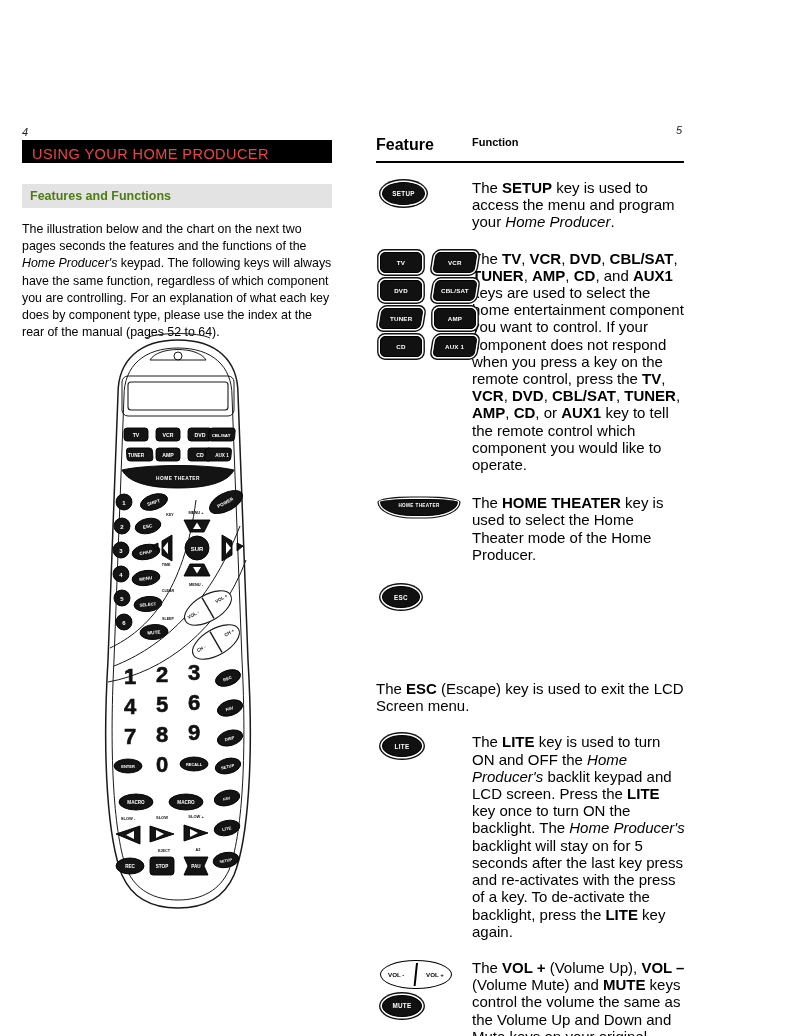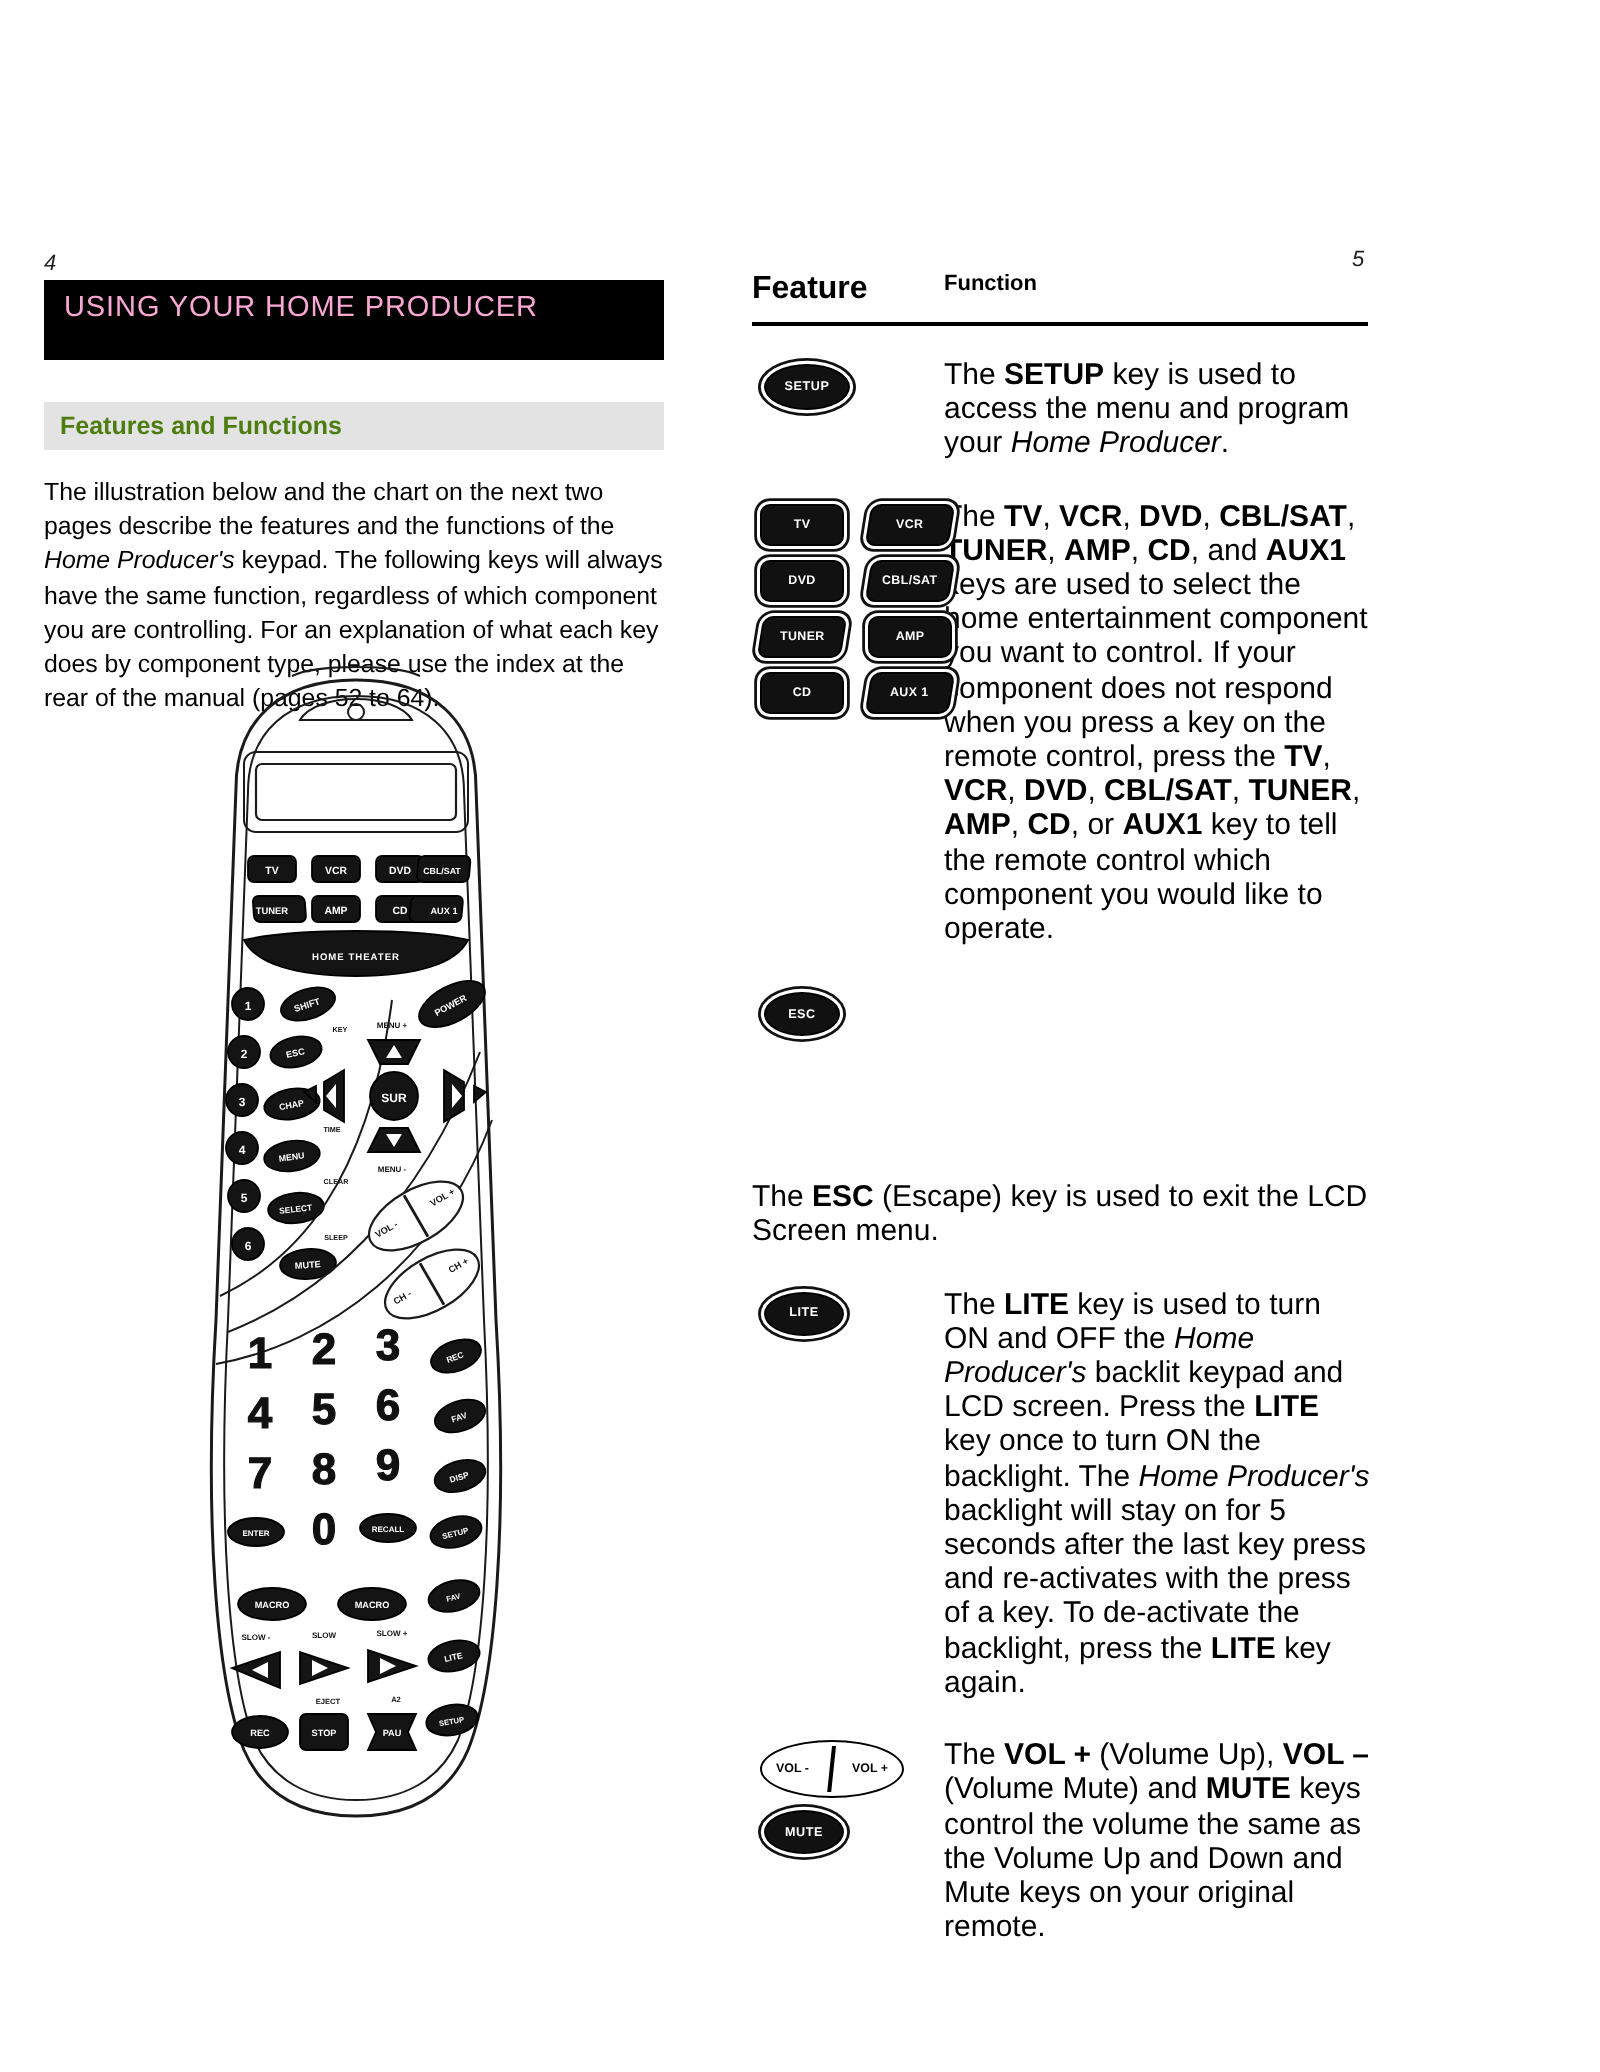--- a/index.html
+++ b/index.html
@@ -14,23 +14,23 @@
   .page{position:absolute;left:0;top:0;width:800px;height:1036px;}
 
   
   .folio{position:absolute;font-style:italic;font-size:11px;color:#222;}
   .folio-left{left:22px;top:126px;}
   .folio-right{left:676px;top:124px;}
 
   
   .left-col{position:absolute;left:22px;top:140px;width:310px;}
   .chapter-bar{
-    background:#000;color:#f9a8d4;
+    background:#000;color:#ef4444;
     font-size:14.5px;letter-spacing:.45px;
-    padding:6px 10px 18px 10px;
+    padding:6px 10px 1px 10px;
     font-weight:400;
   }
   .section-bar{
     background:#e3e3e3;color:#4d7c0f;
     font-size:12.5px;font-weight:bold;
     padding:5px 10px 5px 8px;
     margin-top:21px;
   }
   .body-text{
     font-size:12.4px;line-height:17.2px;
@@ -113,21 +113,21 @@
 
 <div class="page">
 
   <div class="folio folio-left">4</div>
   <div class="folio folio-right">5</div>
 
   <div class="left-col">
     <div class="chapter-bar">USING YOUR HOME PRODUCER</div>
     <div class="section-bar">Features and Functions</div>
     <div class="body-text">
-      <span>The illustration below and the chart on the next two pages describe the features and the functions of the </span><i>Home Producer's</i><span> keypad. The following keys will always have the same function, regardless of which component you are controlling. For an explanation of what each key does by component type, please use the index at the rear of the manual (pages 52 to 64).</span>
+      <span>The illustration below and the chart on the next two pages seconds the features and the functions of the </span><i>Home Producer's</i><span> keypad. The following keys will always have the same function, regardless of which component you are controlling. For an explanation of what each key does by component type, please use the index at the rear of the manual (pages 52 to 64).</span>
     </div>
   </div>
 
   <div class="remote-wrap">
     <svg width="180" height="585" viewBox="0 0 180 585" xmlns="http://www.w3.org/2000/svg">
       <defs>
         <style>
           .ol{fill:none;stroke:#1a1a1a;stroke-width:1.5;}
           .ol2{fill:none;stroke:#1a1a1a;stroke-width:1;}
           .kb{fill:#141414;stroke:#000;stroke-width:.9;}
@@ -352,20 +352,31 @@
           <div class="k-rect k-skew">
               <span>AUX 1</span>
             </div>
         </div>
       </div>
       <div class="cell-function">
         <span>The </span><b>TV</b><span>, </span><b>VCR</b><span>, </span><b>DVD</b><span>, </span><b>CBL/SAT</b><span>, </span><b>TUNER</b><span>, </span><b>AMP</b><span>, </span><b>CD</b><span>, and </span><b>AUX1</b><span> keys are used to select the home entertainment component you want to control. If your component does not respond when you press a key on the remote control, press the </span><b>TV</b><span>, </span><b>VCR</b><span>, </span><b>DVD</b><span>, </span><b>CBL/SAT</b><span>, </span><b>TUNER</b><span>, </span><b>AMP</b><span>, </span><b>CD</b><span>, or </span><b>AUX1</b><span> key to tell the remote control which component you would like to operate.</span>
       </div>
     </div>
 
+    <div class="row" style="margin-top:20px;">
+      <div class="cell-feature">
+        <div class="k-ht">
+          <div class="htbody"></div>
+          <div class="htlabel">HOME THEATER</div>
+        </div>
+      </div>
+      <div class="cell-function">
+        <span>The </span><b>HOME THEATER</b><span> key is used to select the Home Theater mode of the Home Producer.</span>
+      </div>
+    </div>
 
     <div class="row" style="margin-top:20px;flex-direction:column;">
       <div class="cell-feature">
         <div class="key-oval k-esc">ESC</div>
       </div>
       <div class="cell-function">
         <span>The </span><b>ESC</b><span> (Escape) key is used to exit the LCD Screen menu.</span>
       </div>
     </div>
 

